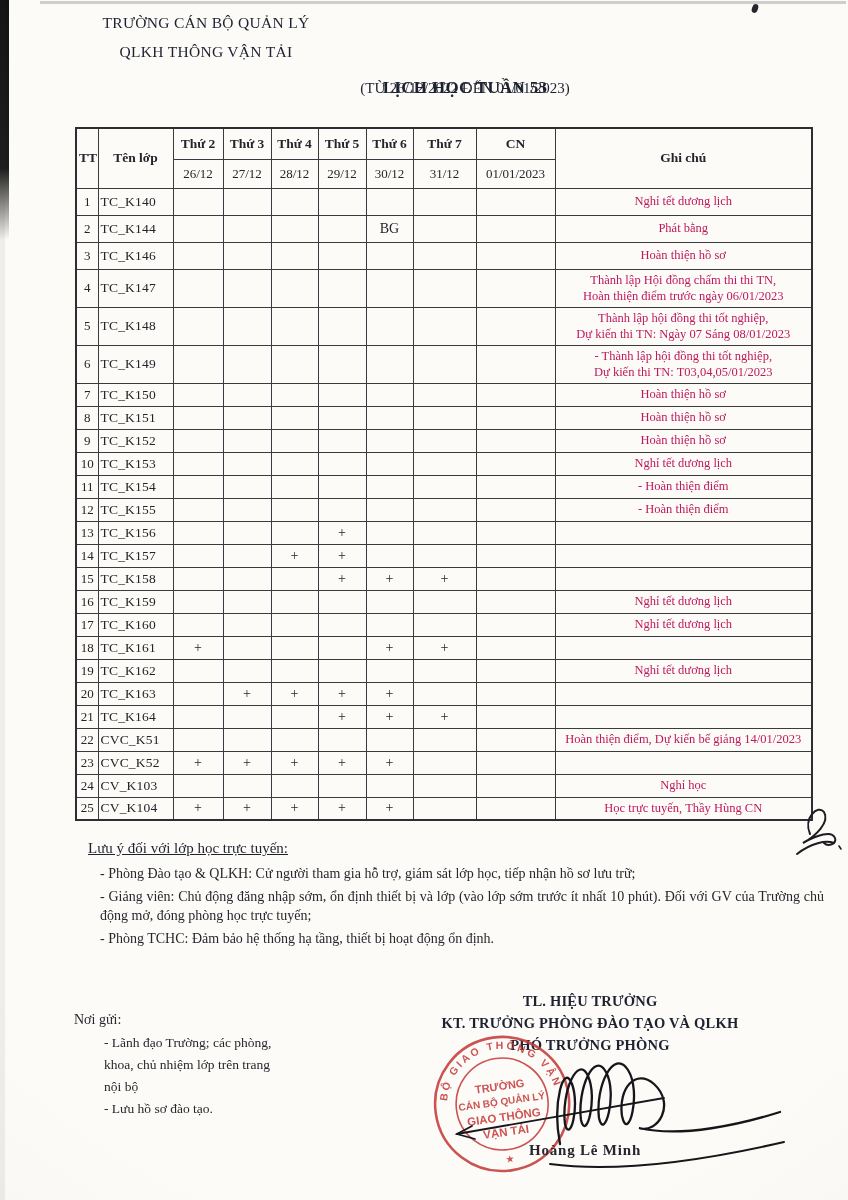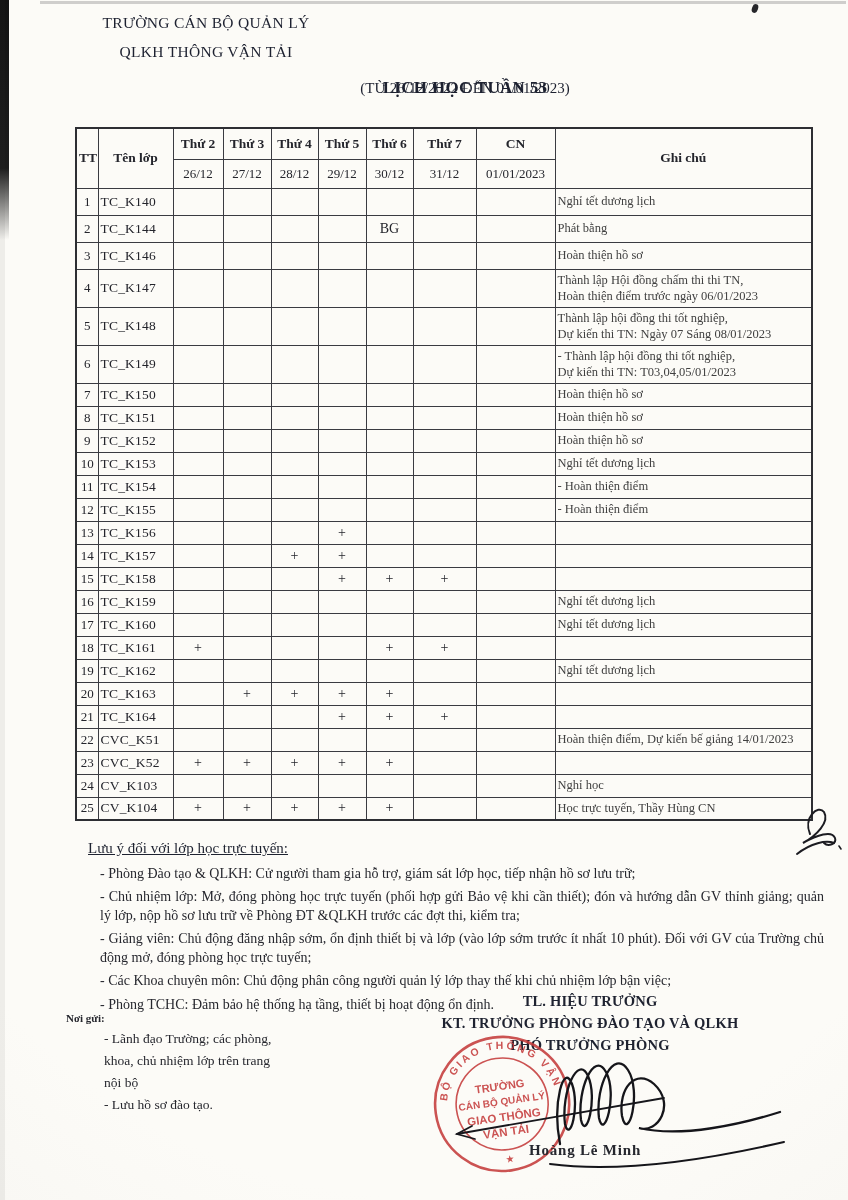--- a/index.html
+++ b/index.html
@@ -32,31 +32,31 @@
   .sched thead th{font-weight:bold;font-size:13.5px;color:#24252c;}
   .sched thead tr.days{height:31px;}
   .sched thead tr.dates{height:29px;text-align:center;}
   .sched thead .date-th{font-weight:normal;font-size:13px;}
   .sched tbody tr{height:23px;}
   .sched tbody tr.first3{height:27px;}
   .sched tbody tr.tall{height:38px;}
   .td-tt{text-align:center;font-size:13px;}
   .td-class{text-align:left;font-size:13.5px;padding-left:4px;letter-spacing:.2px;}
   .td-day{text-align:center;font-size:14px;}
-  .td-note{text-align:left;font-size:12.5px;line-height:1.3;white-space:pre-line;color:#404040;margin-top:12px;}
+  .td-note{text-align:center;font-size:12.5px;line-height:1.3;white-space:pre-line;color:#be185d;margin-top:12px;}
 
   
   .notes{position:absolute;left:88px;top:840px;width:736px;}
   .notes h3{margin:0 0 8px 0;font-size:15px;font-weight:normal;
     text-decoration:underline;color:#1e2230;}
   .notes p{margin:0 0 5px 12px;font-size:14px;line-height:1.32;text-align:justify;color:#26272e;}
 
   
   .recipients{position:absolute;left:66px;top:1012px;width:280px;font-size:13.5px;color:#26272e;}
-  .recipients .head{font-weight:bold;font-size:11px;margin-bottom:4px;}
+  .recipients .head{font-weight:normal;font-size:14px;margin-bottom:4px;margin-left:8px;}
   .recipients .line{margin-left:38px;line-height:1.62;}
   .sig-block{position:absolute;left:420px;top:990px;width:340px;text-align:center;
     font-weight:bold;font-size:14.5px;line-height:1.52;color:#1e2230;letter-spacing:.2px;}
   .signer{position:absolute;left:470px;top:1142px;width:230px;text-align:center;
     font-weight:bold;font-size:15px;letter-spacing:.8px;color:#26272e;}
 
   
   .stamp{position:absolute;left:430px;top:1030px;width:144px;height:146px;
     transform:rotate(-8deg);opacity:.88;}
   .sig-ink{position:absolute;left:432px;top:1032px;width:360px;height:150px;}
@@ -422,23 +422,21 @@
 
 <svg class="hand-mark" viewBox="0 0 56 62">
   <path d="M22,36 C15,20 30,6 36,14 C42,24 28,38 15,45 C29,37 44,32 47,40 C49,46 40,49 36,45" fill="none" stroke="#1c1c22" stroke-width="2" stroke-linecap="round"></path>
   <path d="M9,56 C23,45 38,42 46,45" fill="none" stroke="#1c1c22" stroke-width="2" stroke-linecap="round"></path>
   <path d="M51,48 l2,3" fill="none" stroke="#1c1c22" stroke-width="1.6" stroke-linecap="round"></path>
 </svg>
 
 <div class="notes">
   <h3>Lưu ý đối với lớp học trực tuyến:</h3>
   <p>- Phòng Đào tạo &amp; QLKH: Cử người tham gia hỗ trợ, giám sát lớp học, tiếp nhận hồ sơ lưu trữ;</p>
-  <p>- Chủ nhiệm lớp: Mở, đóng phòng học trực tuyến (phối hợp gửi Bảo vệ khi cần thiết); đón và hướng dẫn GV thỉnh giảng; quản lý lớp, nộp hồ sơ lưu trữ về Phòng ĐT &amp;QLKH trước các đợt thi, kiểm tra;</p>
   <p>- Giảng viên: Chủ động đăng nhập sớm, ổn định thiết bị và lớp (vào lớp sớm trước ít nhất 10 phút). Đối với GV của Trường chủ động mở, đóng phòng học trực tuyến;</p>
-  <p>- Các Khoa chuyên môn: Chủ động phân công người quản lý lớp thay thế khi chủ nhiệm lớp bận việc;</p>
   <p>- Phòng TCHC: Đảm bảo hệ thống hạ tầng, thiết bị hoạt động ổn định.</p>
 </div>
 
 <div class="recipients">
   <div class="head">Nơi gửi:</div>
   <div class="line">- Lãnh đạo Trường; các phòng,</div>
   <div class="line">khoa, chủ nhiệm lớp trên trang</div>
   <div class="line">nội bộ</div>
   <div class="line">- Lưu hồ sơ đào tạo.</div>
 </div>

